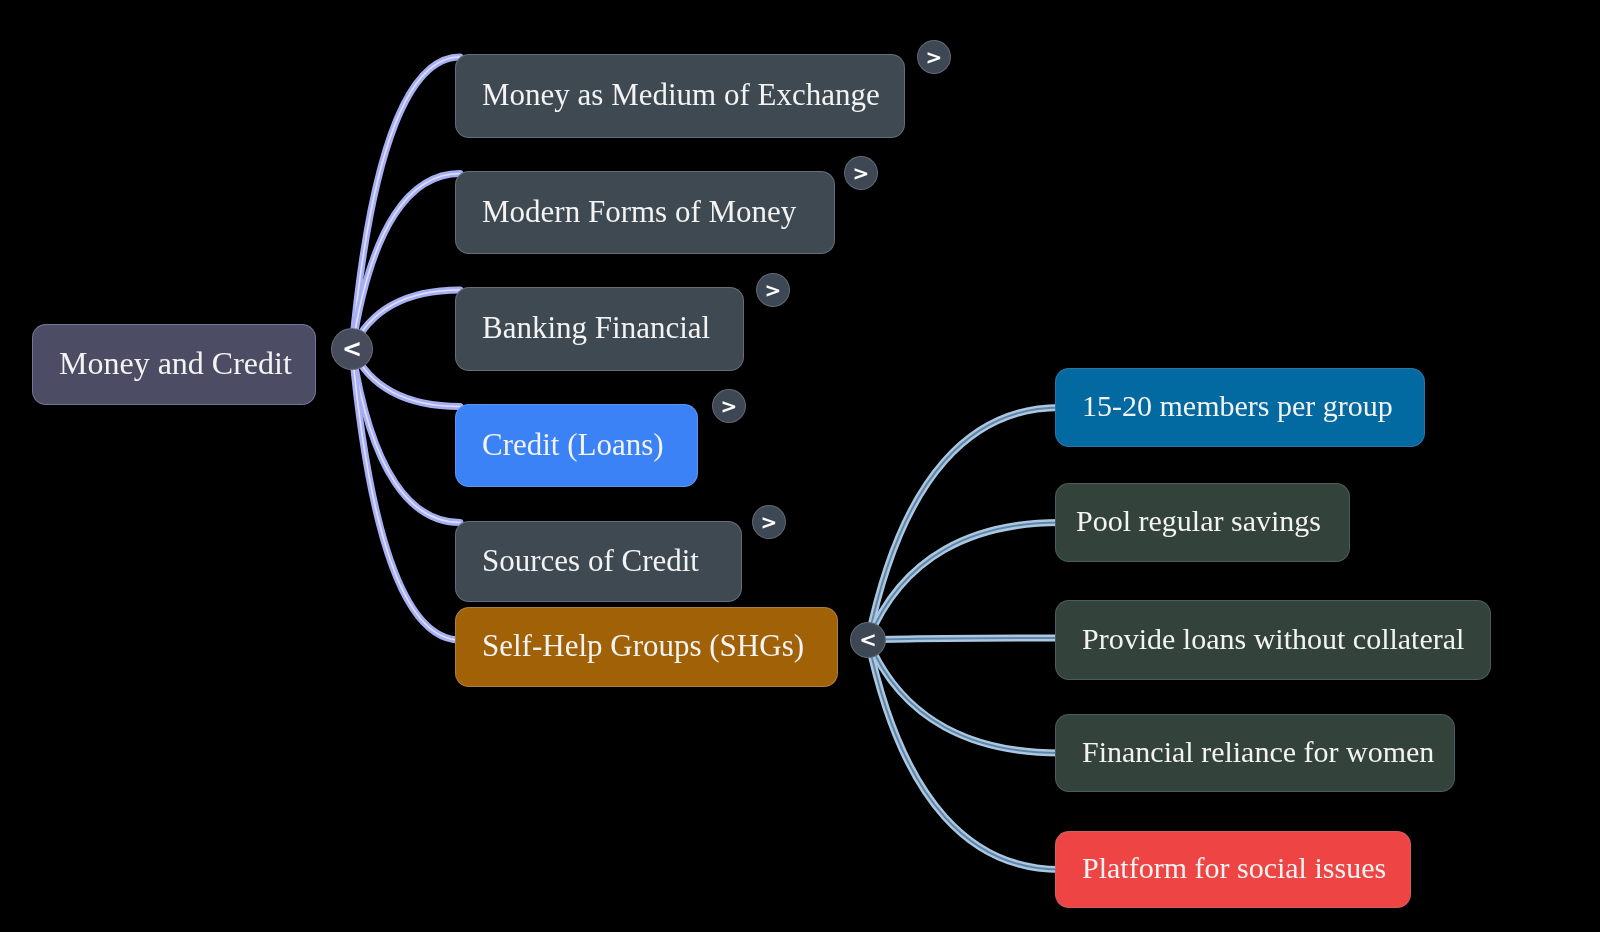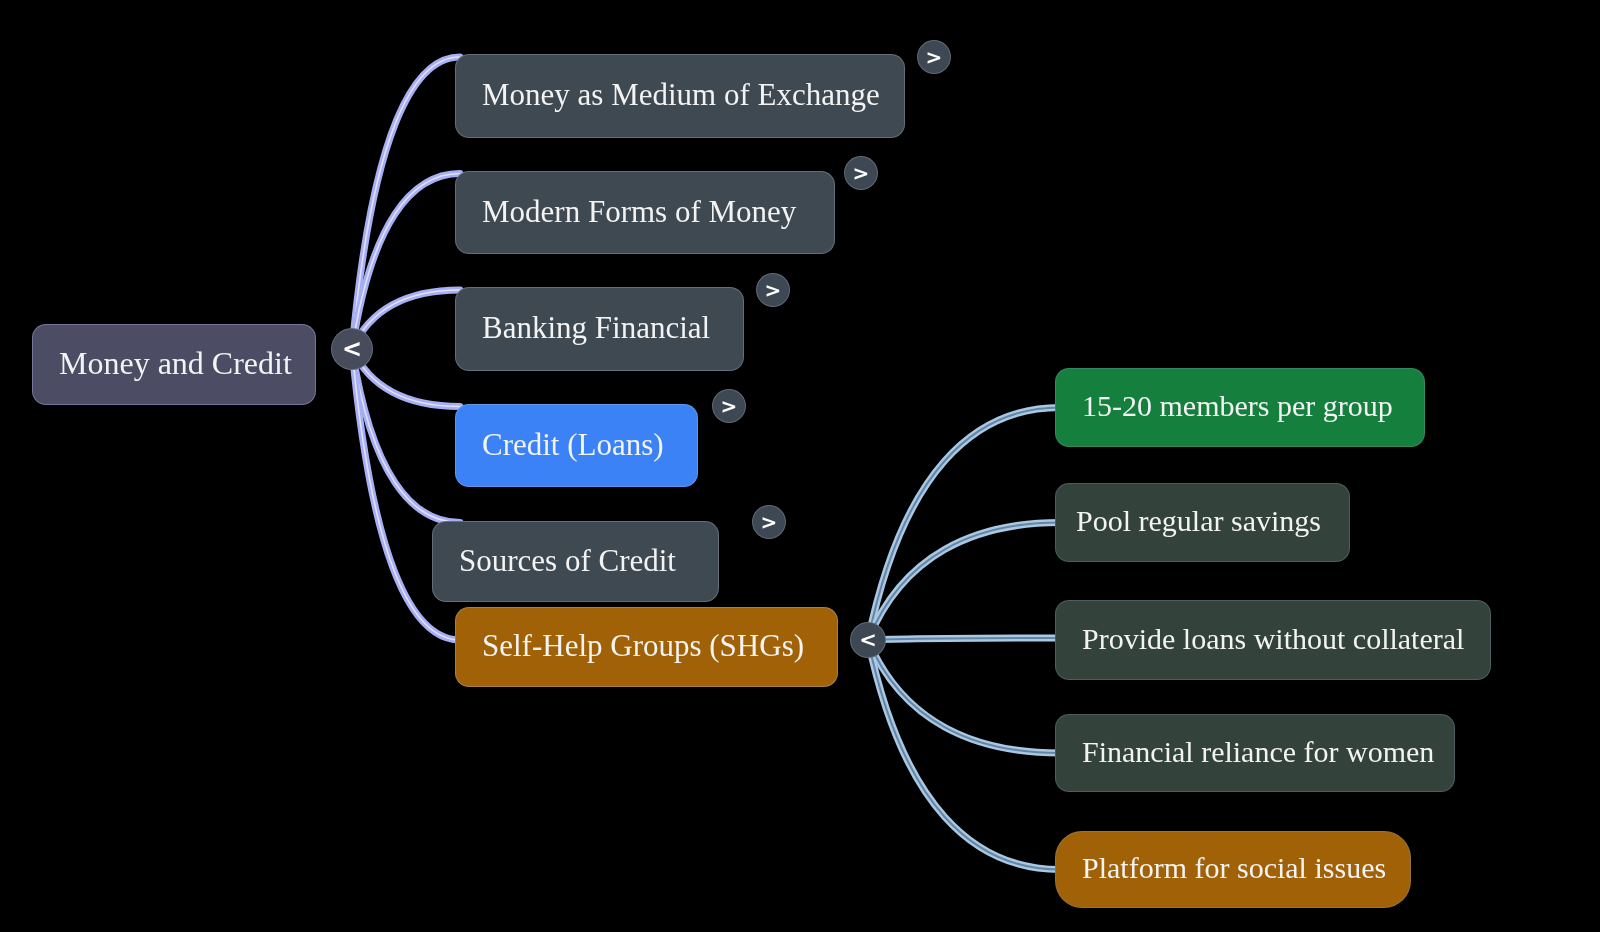--- a/index.html
+++ b/index.html
@@ -103,41 +103,41 @@
       </div>
       <div class="toggle-btn" style="left: 756px; top: 273px; width: 34px; height: 34px; background: rgb(62, 72, 84); color: rgb(255, 255, 255); font-size: 20px;">
         <span>&gt;</span>
       </div>
       <div class="node branch" style="left: 455px; top: 365px; width: 243px; height: 83px; background: #3b82f6; color: rgb(243, 243, 243);">
         <span class="label">Credit (Loans)</span>
       </div>
       <div class="toggle-btn" style="left: 712px; top: 389px; width: 34px; height: 34px; background: rgb(62, 72, 84); color: rgb(255, 255, 255); font-size: 20px;">
         <span>&gt;</span>
       </div>
-      <div class="node branch" style="left: 432px; top: 482px; width: 287px; height: 81px; background: rgb(63, 73, 82); color: rgb(243, 243, 243);">
+      <div class="node branch" style="left: 455px; top: 482px; width: 287px; height: 81px; background: rgb(63, 73, 82); color: rgb(243, 243, 243);">
         <span class="label">Sources of Credit</span>
       </div>
       <div class="toggle-btn" style="left: 752px; top: 505px; width: 34px; height: 34px; background: rgb(62, 72, 84); color: rgb(255, 255, 255); font-size: 20px;">
         <span>&gt;</span>
       </div>
       <div class="node branch" style="left: 455px; top: 568px; width: 383px; height: 80px; background: #a16207; color: rgb(243, 243, 243);">
         <span class="label">Self-Help Groups (SHGs)</span>
       </div>
       <div class="toggle-btn" style="left: 850px; top: 622px; width: 36px; height: 36px; background: rgb(62, 72, 84); color: rgb(255, 255, 255); font-size: 21px;">
         <span>&lt;</span>
       </div>
-      <div class="node leaf" style="left: 1055px; top: 368px; width: 370px; height: 79px; background: #15803d; color: rgb(243, 243, 243);">
+      <div class="node leaf" style="left: 1055px; top: 368px; width: 370px; height: 79px; background: #0369a1; color: rgb(243, 243, 243);">
         <span class="label">15-20 members per group</span>
       </div>
       <div class="node leaf" style="left: 1055px; top: 483px; width: 295px; height: 79px; background: rgb(51, 66, 59); color: rgb(243, 243, 243); padding-left: 20px;">
         <span class="label">Pool regular savings</span>
       </div>
       <div class="node leaf" style="left: 1055px; top: 600px; width: 436px; height: 80px; background: rgb(51, 66, 59); color: rgb(243, 243, 243);">
         <span class="label">Provide loans without collateral</span>
       </div>
       <div class="node leaf" style="left: 1055px; top: 714px; width: 400px; height: 78px; background: rgb(51, 66, 59); color: rgb(243, 243, 243); align-items: center;">
         <span class="label">Financial reliance for women</span>
       </div>
-      <div class="node leaf" style="left: 1055px; top: 831px; width: 356px; height: 77px; background: #a16207; color: rgb(243, 243, 243); border-radius: 27px;">
+      <div class="node leaf" style="left: 1055px; top: 831px; width: 356px; height: 77px; background: #ef4444; color: rgb(243, 243, 243);">
         <span class="label">Platform for social issues</span>
       </div>
     </div>
 </div>
 
 </body></html>

